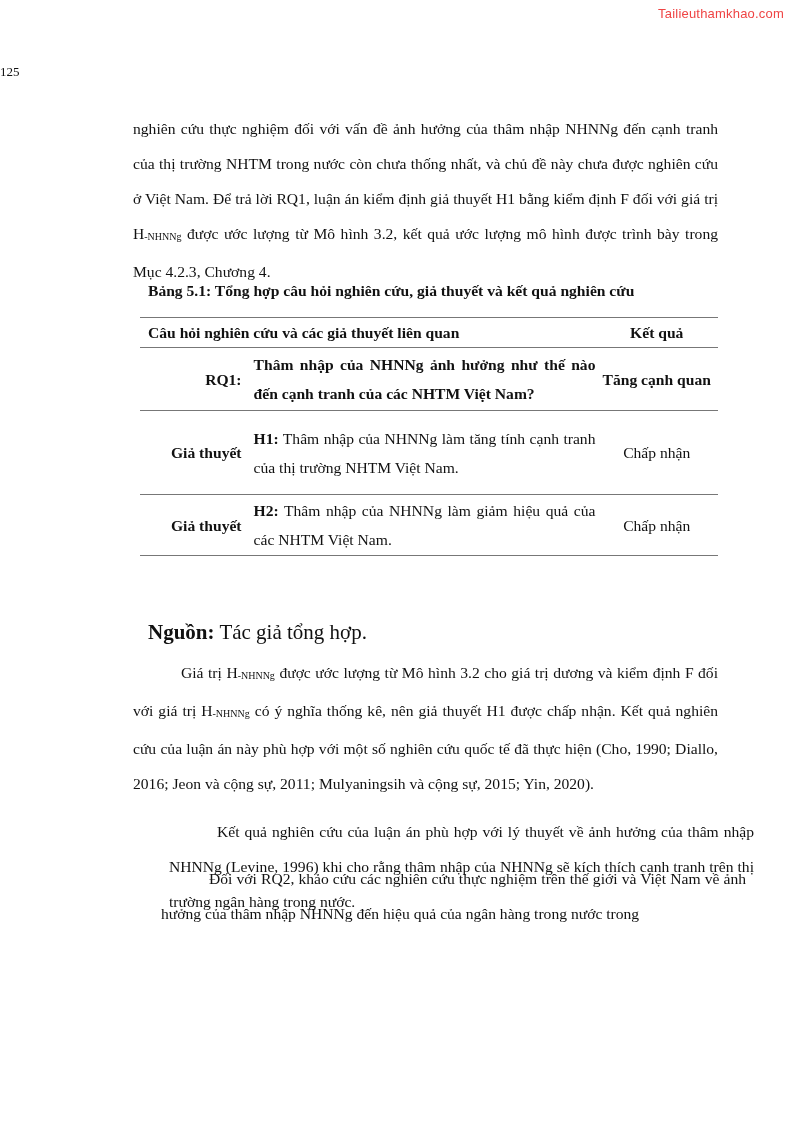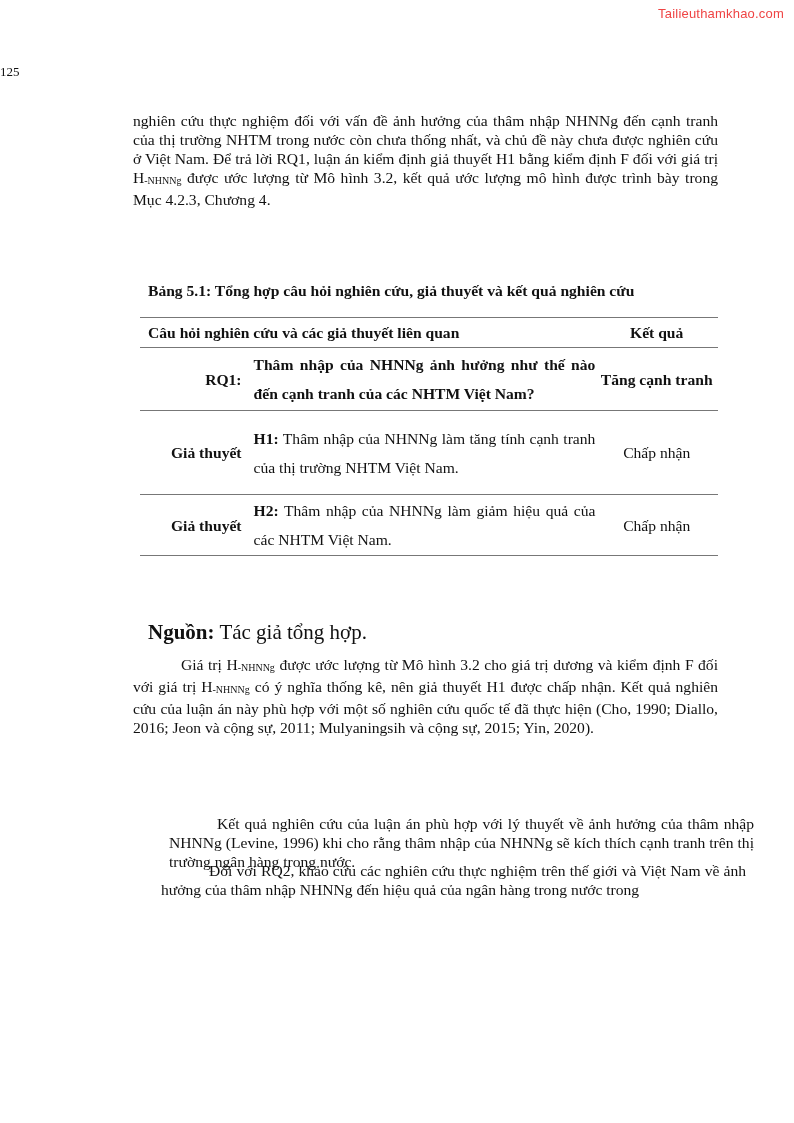--- a/index.html
+++ b/index.html
@@ -1,21 +1,21 @@
 <!DOCTYPE html>
 <html><head>
 <meta charset="utf-8">
 <style>
   html, body { margin: 0; padding: 0; background: #ffffff; }
   body { width: 794px; height: 1123px; position: relative; overflow: hidden;
          font-family: "Liberation Serif", serif; color: #111; }
   .watermark { position: absolute; top: 6px; right: 10px; font-family: "Liberation Sans", sans-serif;
                font-size: 13px; color: #ef4444; letter-spacing: 0.2px; }
   .page-num { position: absolute; top: 64px; left: 0; width: 794px; text-align: left; font-size: 13px; }
-  .para { position: absolute; left: 133px; width: 585px; font-size: 15.6px; line-height: 19px;
+  .para { position: absolute; left: 133px; width: 585px; font-size: 15.6px; line-height: 35px;
           text-align: justify; text-align-last: left; }
   .para.indent { text-indent: 48px; }
   .sub { font-size: 10px; vertical-align: -1px; }
   .caption { position: absolute; left: 148px; top: 282px; font-weight: bold; font-size: 15.6px; }
   table.t { position: absolute; left: 140px; top: 317px; width: 578px; border-collapse: collapse;
             font-size: 15.6px; line-height: 29px; }
   table.t td, table.t th { padding: 0; vertical-align: middle; }
   table.t tr { border-bottom: 1.5px solid #777; }
   table.t tr.head { border-top: 1.5px solid #777; }
   .c1 { width: 95px; text-align: right; padding-right: 8px !important; font-weight: bold; }
@@ -38,21 +38,21 @@
 
 <table class="t">
   <tbody>
       <tr class="head">
     <td colspan="2" class="bold" style="padding-left:8px; height:27px;">Câu hỏi nghiên cứu và các giả thuyết liên quan</td>
     <td class="c3 bold">Kết quả</td>
   </tr>
   <tr style="height:63px;">
     <td class="c1">RQ1:</td>
     <td class="c2 bold last-left">Thâm nhập của NHNNg ảnh hưởng như thế nào đến cạnh tranh của các NHTM Việt Nam?</td>
-    <td class="c3 bold">Tăng cạnh tranh</td>
+    <td class="c3 bold">Tăng cạnh quan</td>
   </tr>
   <tr style="height:84px;">
     <td class="c1 left">Giả thuyết</td>
     <td class="c2 last-left"><span class="bold">H1:</span><span> Thâm nhập của NHNNg làm tăng tính cạnh tranh của thị trường NHTM Việt Nam.</span></td>
     <td class="c3">Chấp nhận</td>
   </tr>
   <tr style="height:61px;">
     <td class="c1 left">Giả thuyết</td>
     <td class="c2 last-left"><span class="bold">H2:</span><span> Thâm nhập của NHNNg làm giảm hiệu quả của các NHTM Việt Nam.</span></td>
     <td class="c3">Chấp nhận</td>

